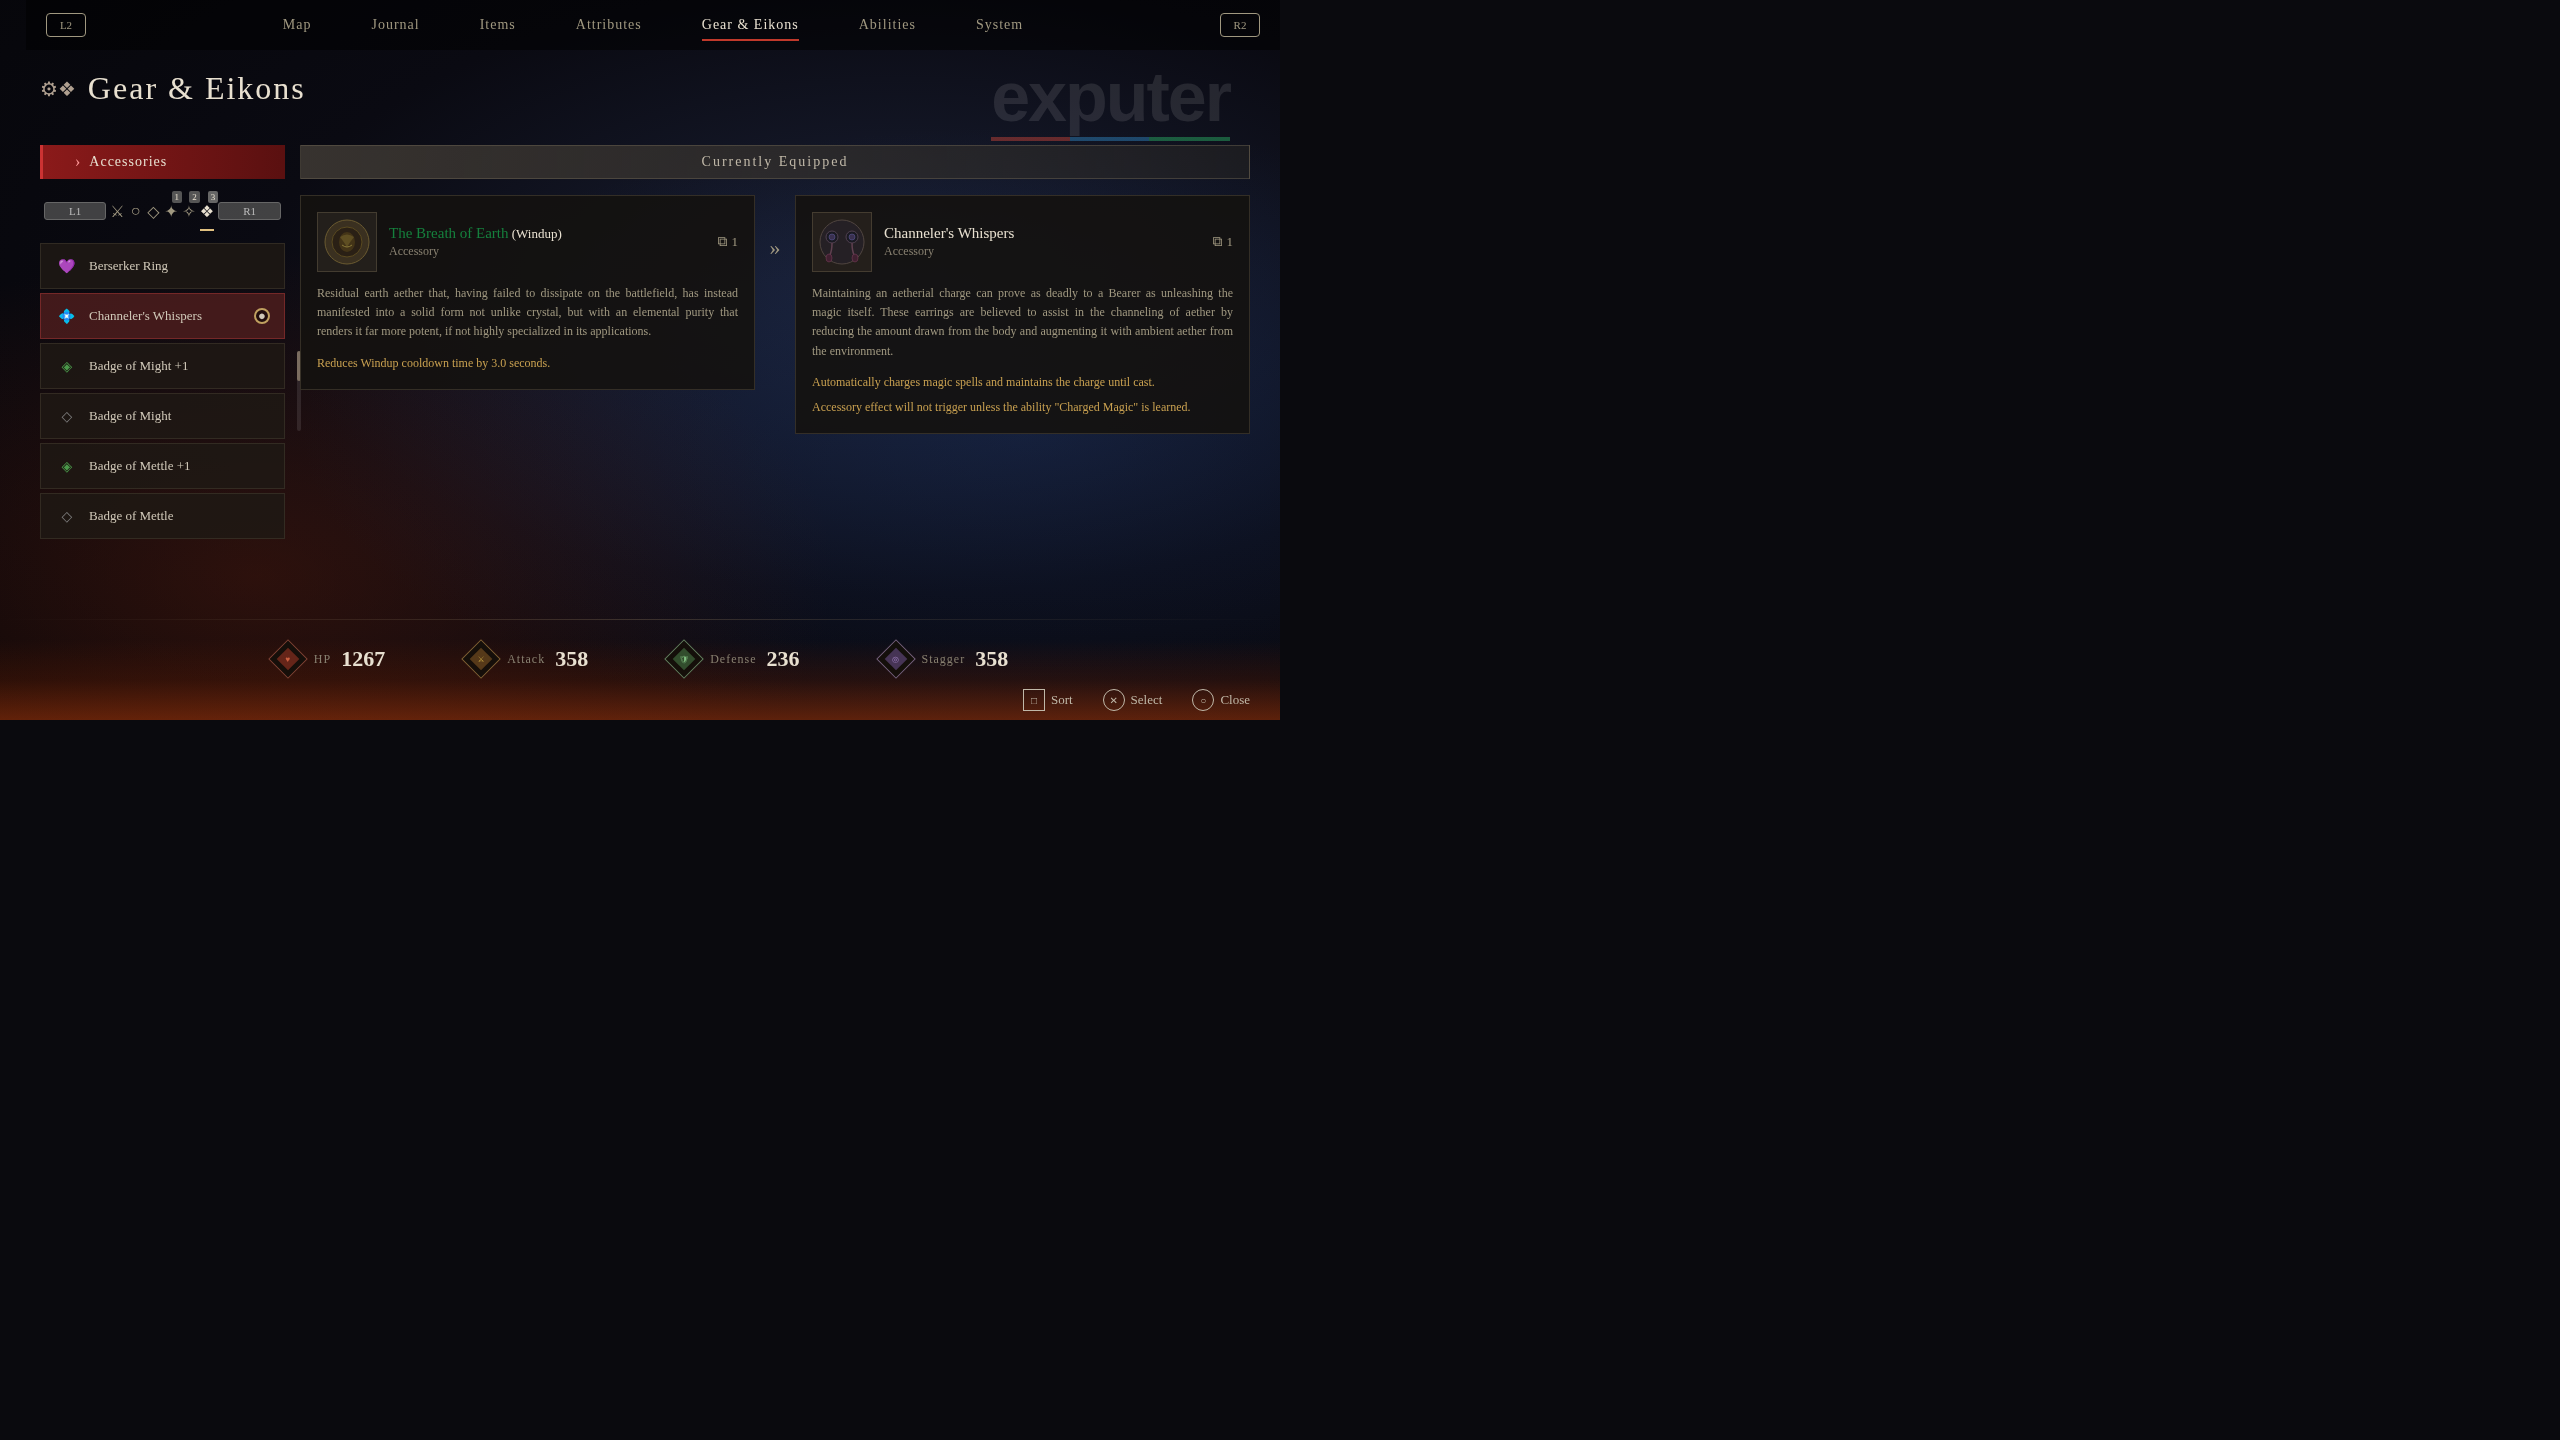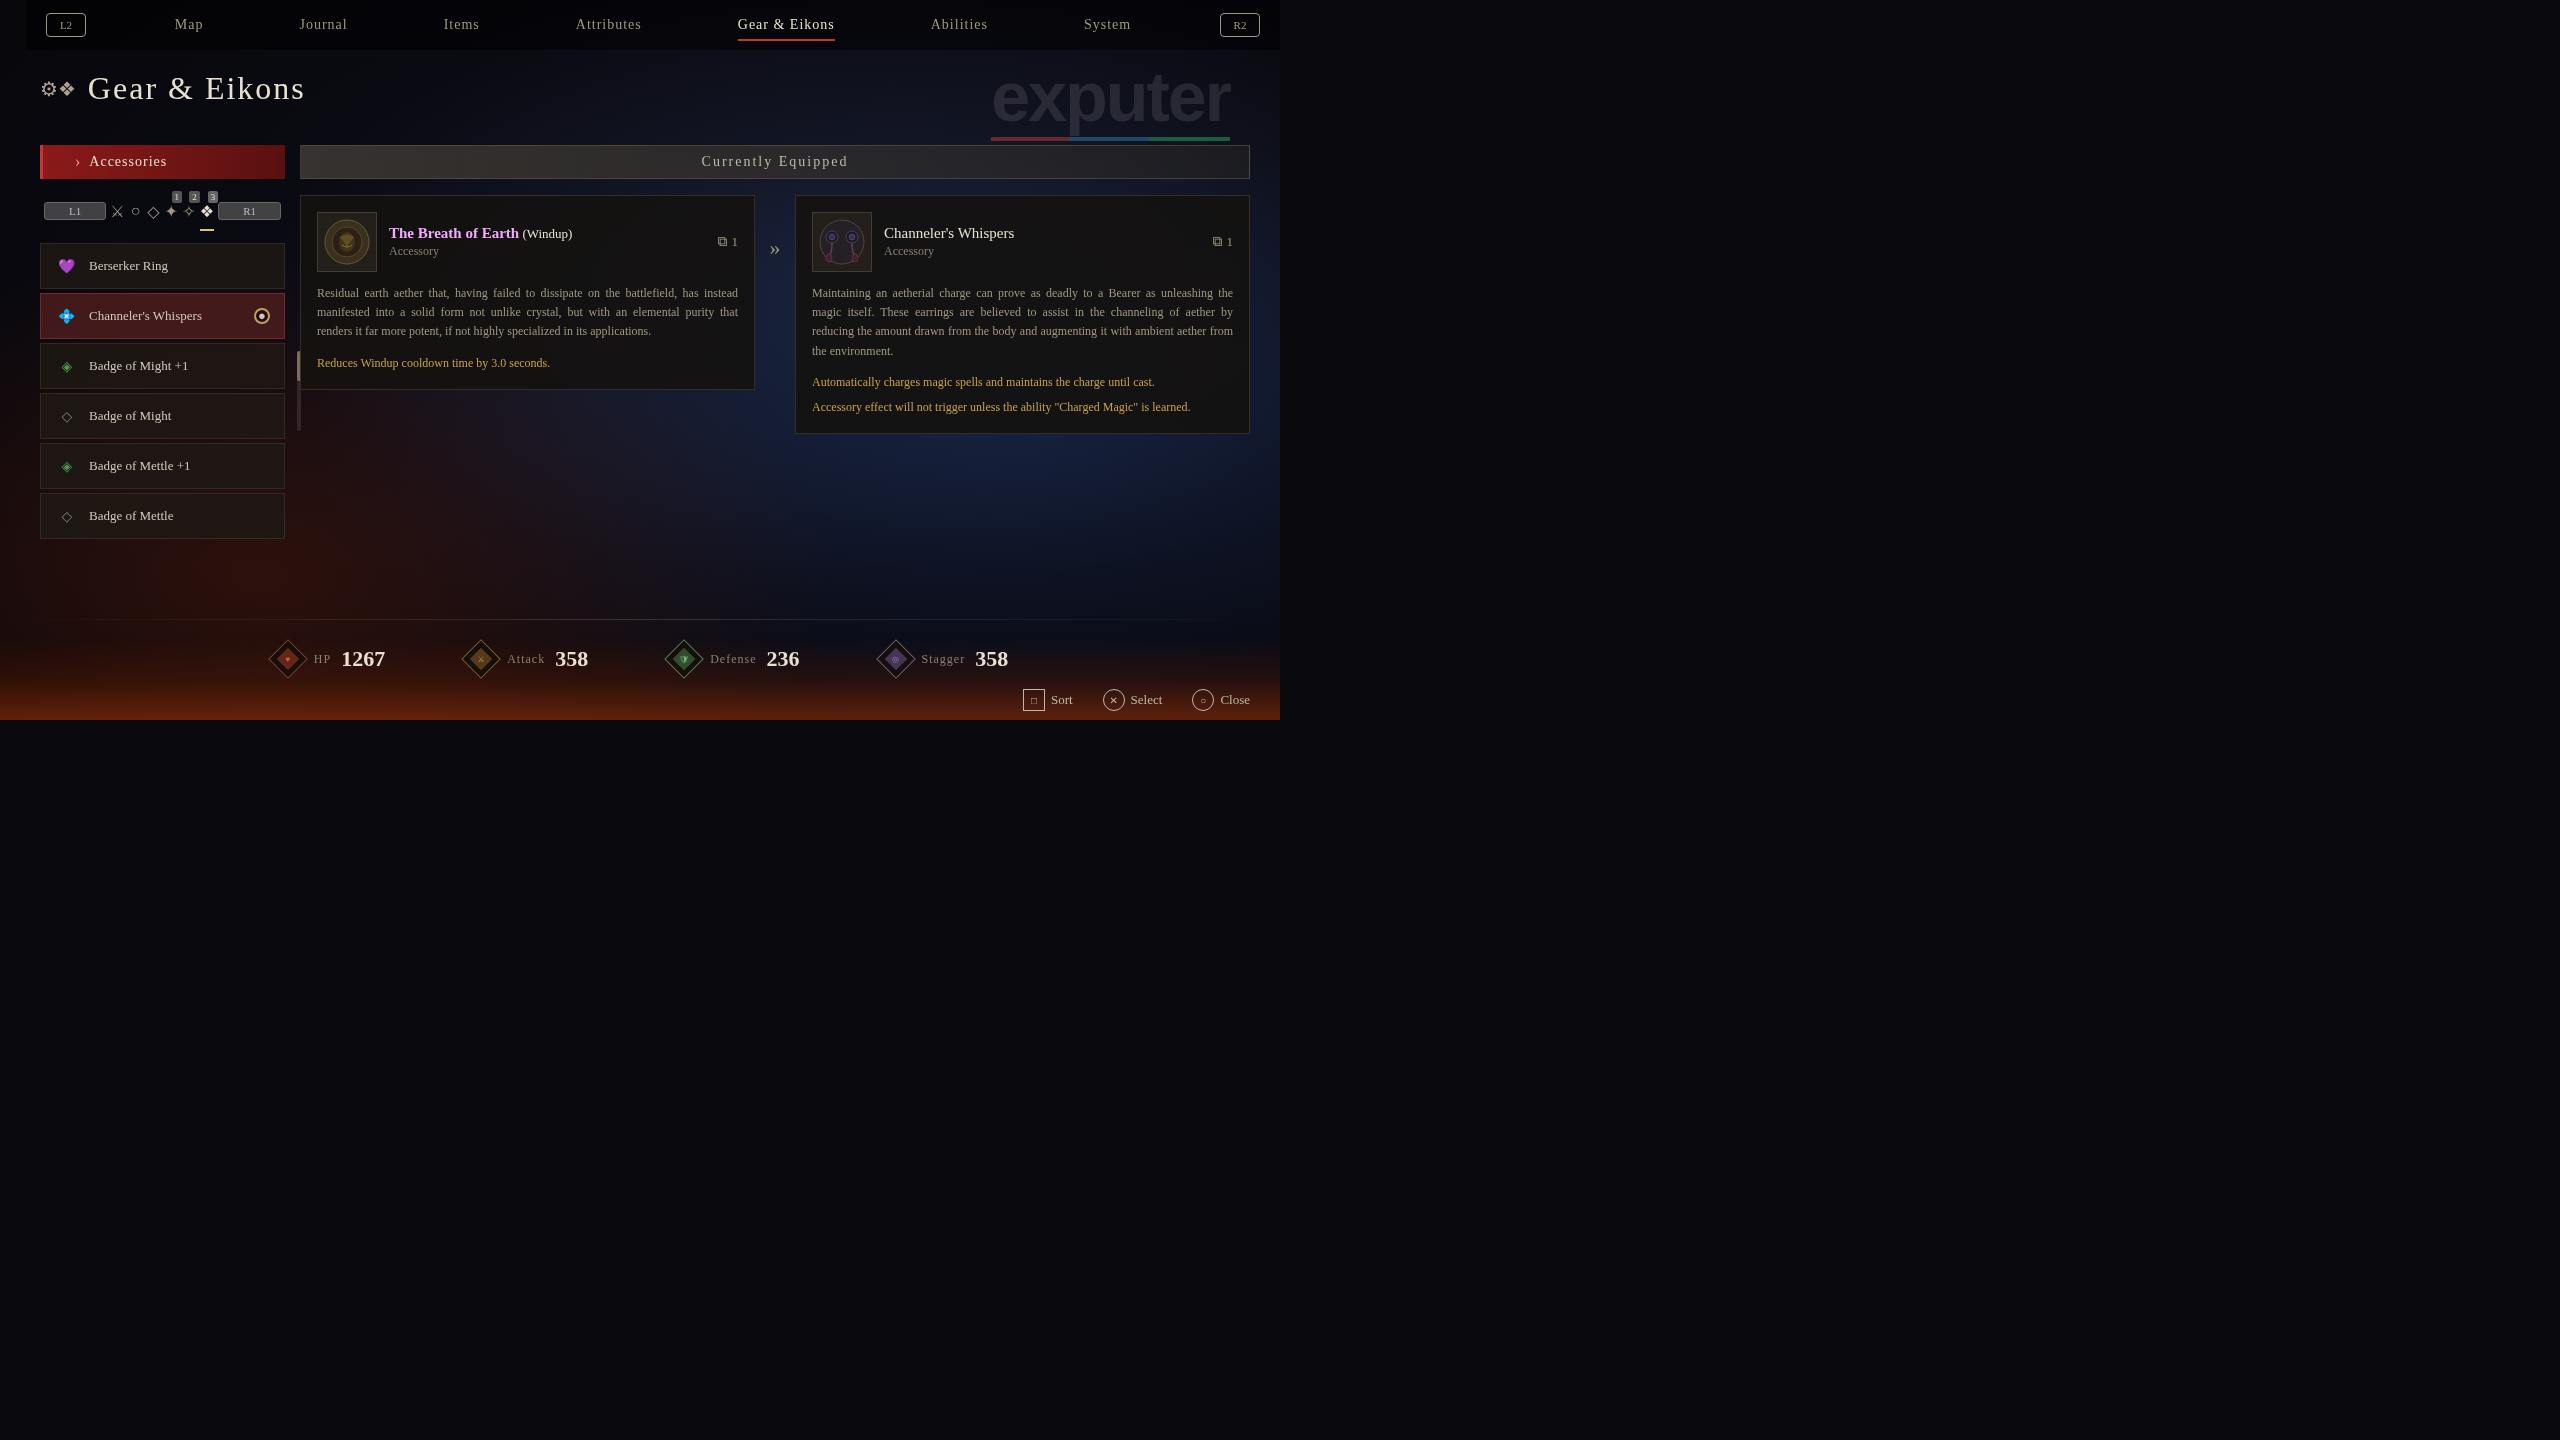--- a/index.html
+++ b/index.html
@@ -53,21 +53,21 @@
       justify-content: space-between;
       padding: 16px 20px;
       z-index: 10;
       background: rgba(0,0,0,0.5);
       margin-left: 26px;
     }
 
     .nav-items {
       display: flex;
       align-items: flex-start;
-      gap: 96px;
+      gap: 60px;
       flex: 1;
       justify-content: center;
     }
 
     .nav-item {
       font-size: 14px;
       color: #a09880;
       letter-spacing: 1px;
       cursor: pointer;
       text-transform: none;
@@ -600,21 +600,21 @@
           <svg width="50" height="50" viewBox="0 0 50 50">
             <circle cx="25" cy="25" r="22" fill="#3a3020" stroke="#6a5a30" stroke-width="1"></circle>
             <circle cx="25" cy="25" r="15" fill="#2a2015" stroke="#5a4a20" stroke-width="1"></circle>
             <ellipse cx="25" cy="25" rx="8" ry="10" fill="#4a3a18" opacity="0.8"></ellipse>
             <path d="M18 20 Q25 15 32 20 Q28 25 25 30 Q22 25 18 20" fill="#6a5a28" opacity="0.7"></path>
             <path d="M20 28 Q25 32 30 28" stroke="#8a7a38" stroke-width="1" fill="none"></path>
           </svg>
         </div>
         <div class="item-header-info">
           <div class="item-name-equipped">
-            <span style="color:#f0abfc;font-weight:bold;">The Breath of Earth</span><span style="color:#e8e0d0;font-size:13px;"> (Windup)</span>
+            <span style="color:#15803d;">The Breath of Earth</span><span style="color:#e8e0d0;font-size:13px;"> (Windup)</span>
           </div>
           <div class="item-type-equipped">Accessory</div>
         </div>
         <div class="item-count">
           <span style="font-size:14px;">⧉</span>
           <span>1</span>
         </div>
       </div>
       <p class="item-desc">Residual earth aether that, having failed to dissipate on the battlefield, has instead manifested into a solid form not unlike crystal, but with an elemental purity that renders it far more potent, if not highly specialized in its applications.</p>
       <p class="item-effect">Reduces Windup cooldown time by 3.0 seconds.</p>

